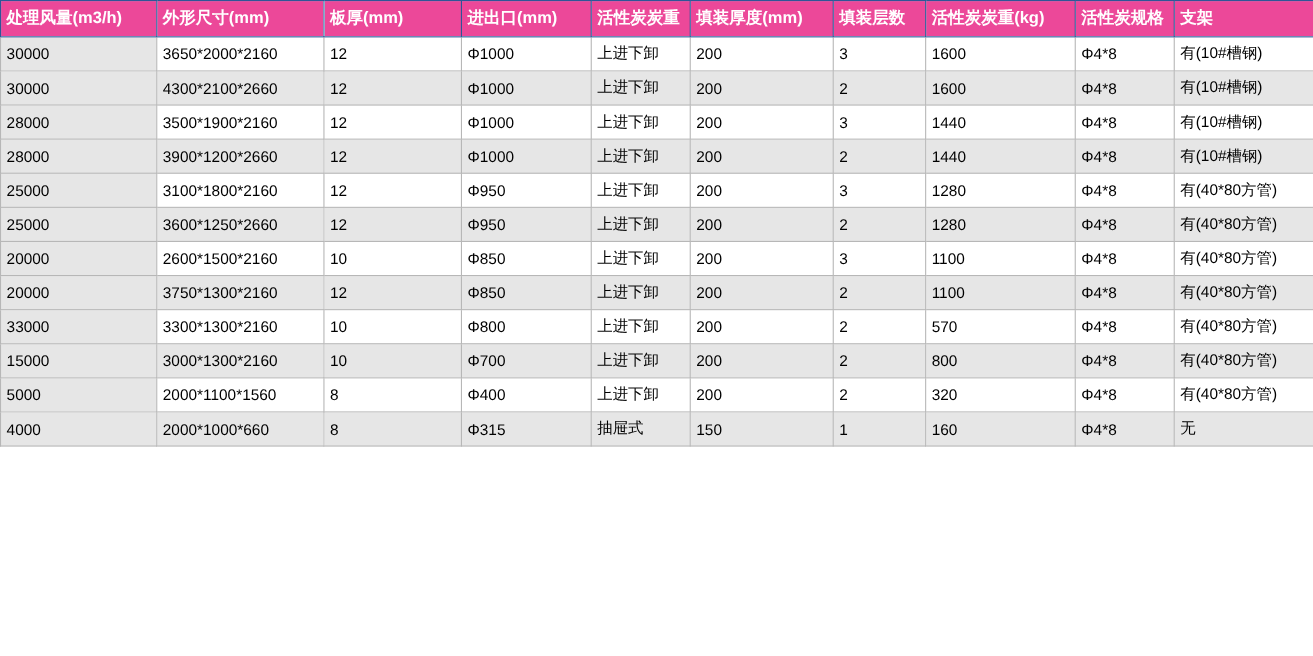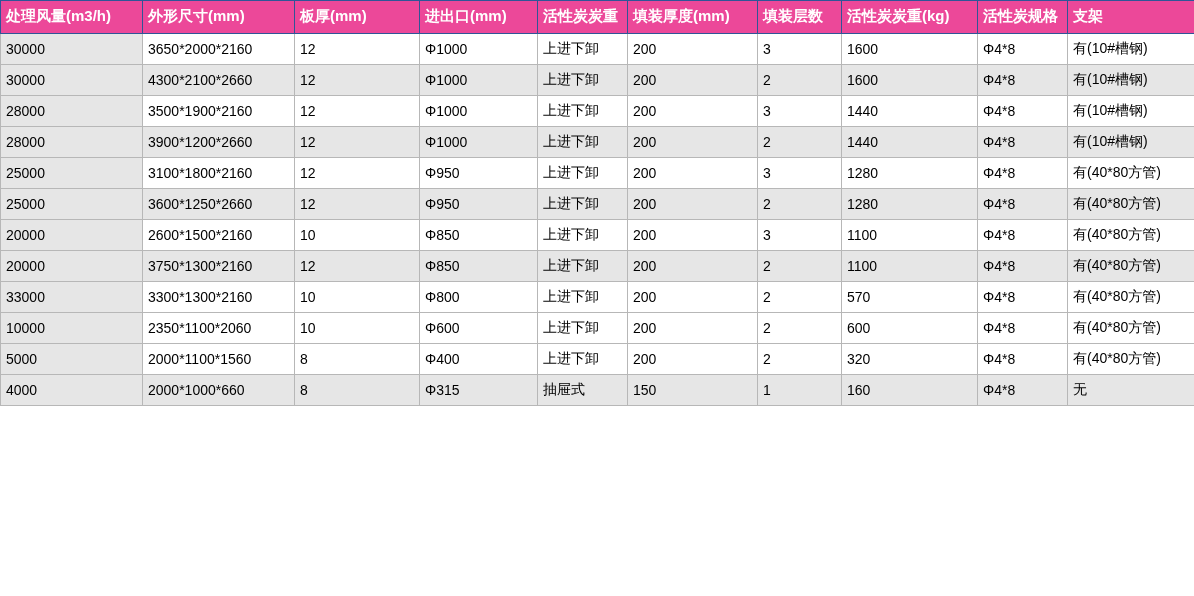--- a/index.html
+++ b/index.html
@@ -197,29 +197,29 @@
         <td>3300*1300*2160</td>
         <td>10</td>
         <td>Φ800</td>
         <td>上进下卸</td>
         <td>200</td>
         <td>2</td>
         <td>570</td>
         <td>Φ4*8</td>
         <td>有(40*80方管)</td>
       </tr>
-      <tr class="plain">
-        <td>10000</td>
-        <td>2350*1100*2060</td>
+      <tr class="alt">
+        <td>15000</td>
+        <td>3000*1300*2160</td>
         <td>10</td>
-        <td>Φ600</td>
-        <td>上进下卸</td>
-        <td>200</td>
-        <td>2</td>
-        <td>600</td>
+        <td>Φ700</td>
+        <td>上进下卸</td>
+        <td>200</td>
+        <td>2</td>
+        <td>800</td>
         <td>Φ4*8</td>
         <td>有(40*80方管)</td>
       </tr>
       <tr class="plain">
         <td>5000</td>
         <td>2000*1100*1560</td>
         <td>8</td>
         <td>Φ400</td>
         <td>上进下卸</td>
         <td>200</td>

